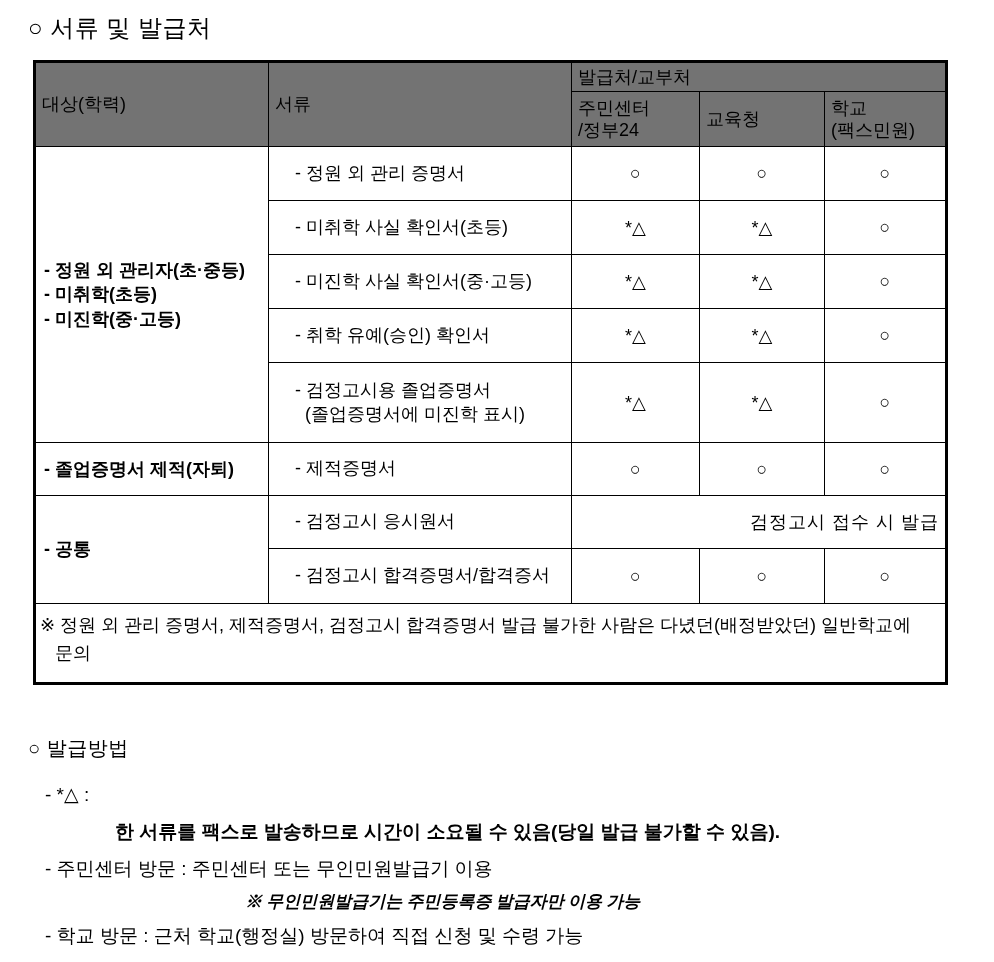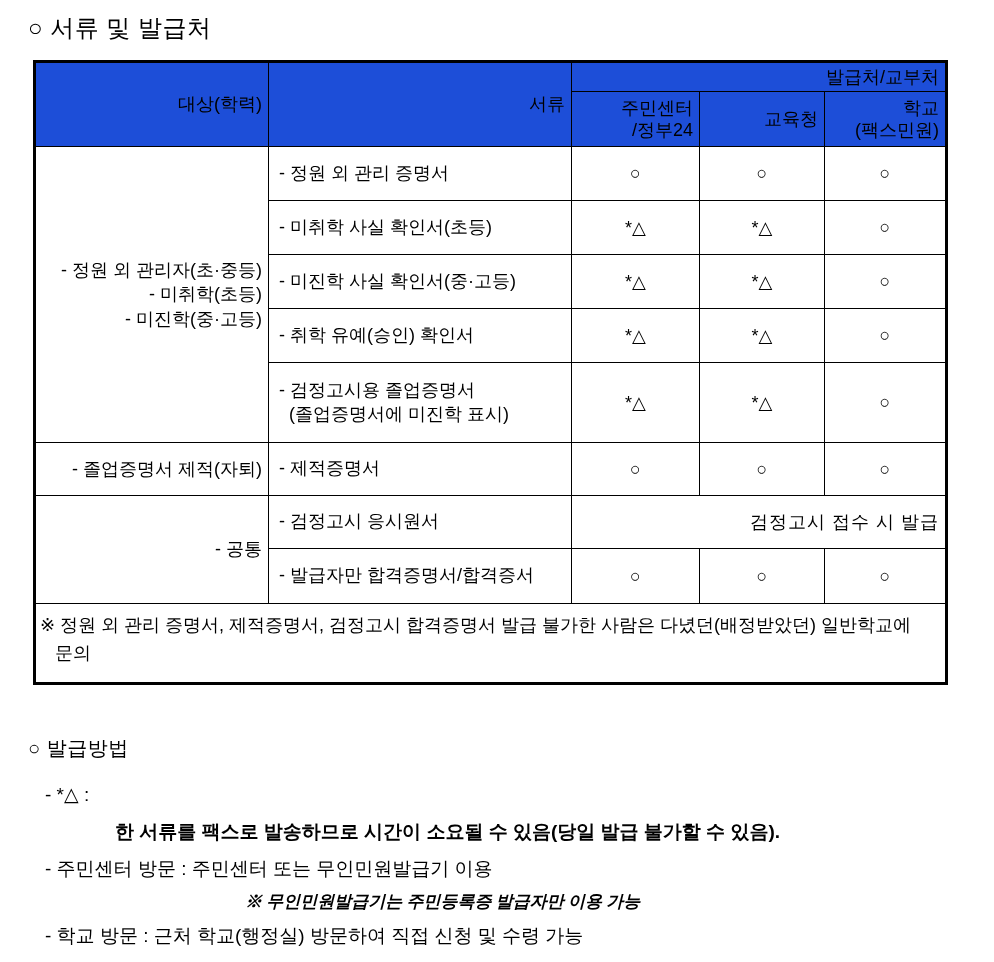--- a/index.html
+++ b/index.html
@@ -16,30 +16,30 @@
     margin-left:33px;width:912px;
     border:3px solid #000;
   }
   .doc-table th,.doc-table td{
     border:1px solid #000;
     font-size:18px;font-weight:normal;
     padding:2px 6px;
     overflow:hidden;
   }
   .doc-table th{
-    background:#1d4ed8;text-align:right;vertical-align:middle;
+    background:#737373;text-align:left;vertical-align:middle;
     white-space:pre-line;line-height:1.25;
   }
   td.target-cell{
-    text-align:right;vertical-align:middle;
-    white-space:pre-wrap;line-height:1.35;padding-left:8px;
+    text-align:left;vertical-align:middle;
+    white-space:pre-wrap;line-height:1.35;padding-left:8px;font-weight:bold;
   }
   td.doc-cell{
     text-align:left;vertical-align:middle;
-    white-space:pre-wrap;line-height:1.3;padding-left:10px;
+    white-space:pre-wrap;line-height:1.3;padding-left:26px;
   }
   td.mark-cell{
     text-align:center;vertical-align:middle;font-size:18px;
   }
   td.merged-cell{
     text-align:right;vertical-align:middle;font-size:18px;letter-spacing:1px;
   }
   td.note-cell{
     vertical-align:top;line-height:1.55;
     padding:8px 14px 8px 4px;
@@ -129,21 +129,21 @@
       <td class="mark-cell">○</td>
       <td class="mark-cell">○</td>
       <td class="mark-cell">○</td>
     </tr>
     <tr style="height:53px">
       <td rowspan="2" class="target-cell">- 공통</td>
       <td class="doc-cell">- 검정고시 응시원서</td>
       <td colspan="3" class="merged-cell">검정고시 접수 시 발급</td>
     </tr>
     <tr style="height:55px">
-      <td class="doc-cell">- 발급자만 합격증명서/합격증서</td>
+      <td class="doc-cell">- 검정고시 합격증명서/합격증서</td>
       <td class="mark-cell">○</td>
       <td class="mark-cell">○</td>
       <td class="mark-cell">○</td>
     </tr>
     <tr style="height:80px">
       <td colspan="5" class="note-cell">
         <div class="note-hang">※ 정원 외 관리 증명서, 제적증명서, 검정고시 합격증명서 발급 불가한 사람은 다녔던(배정받았던) 일반학교에 문의</div>
       </td>
     </tr>
   </tbody>

